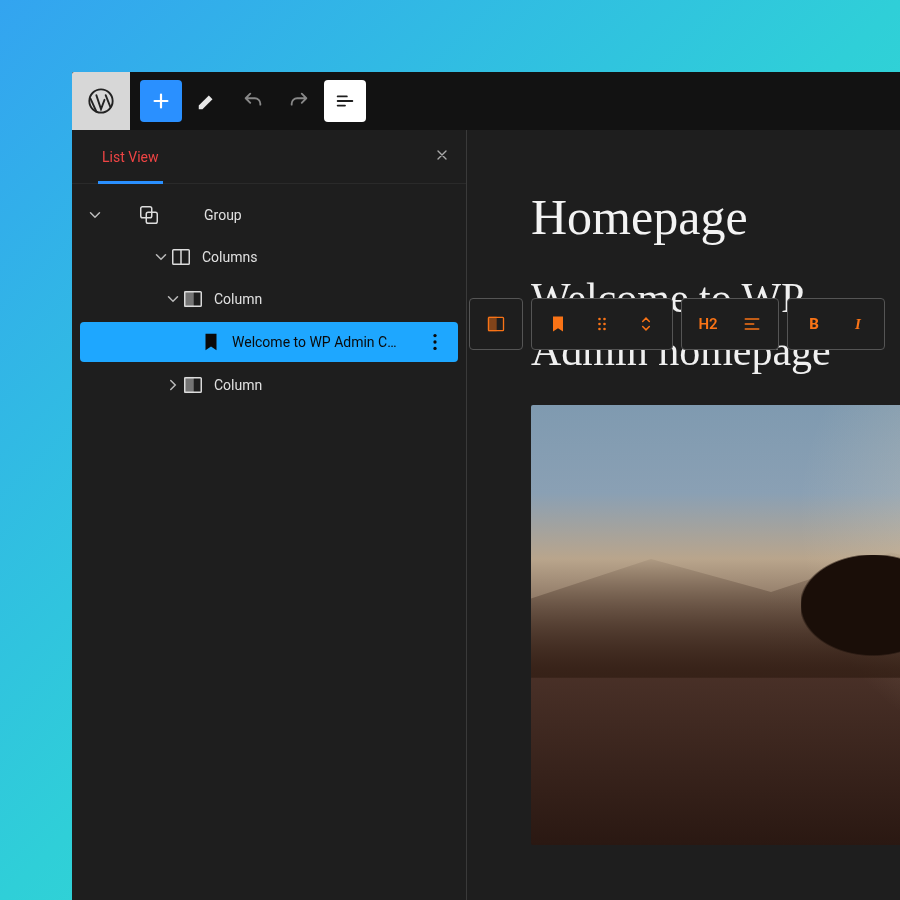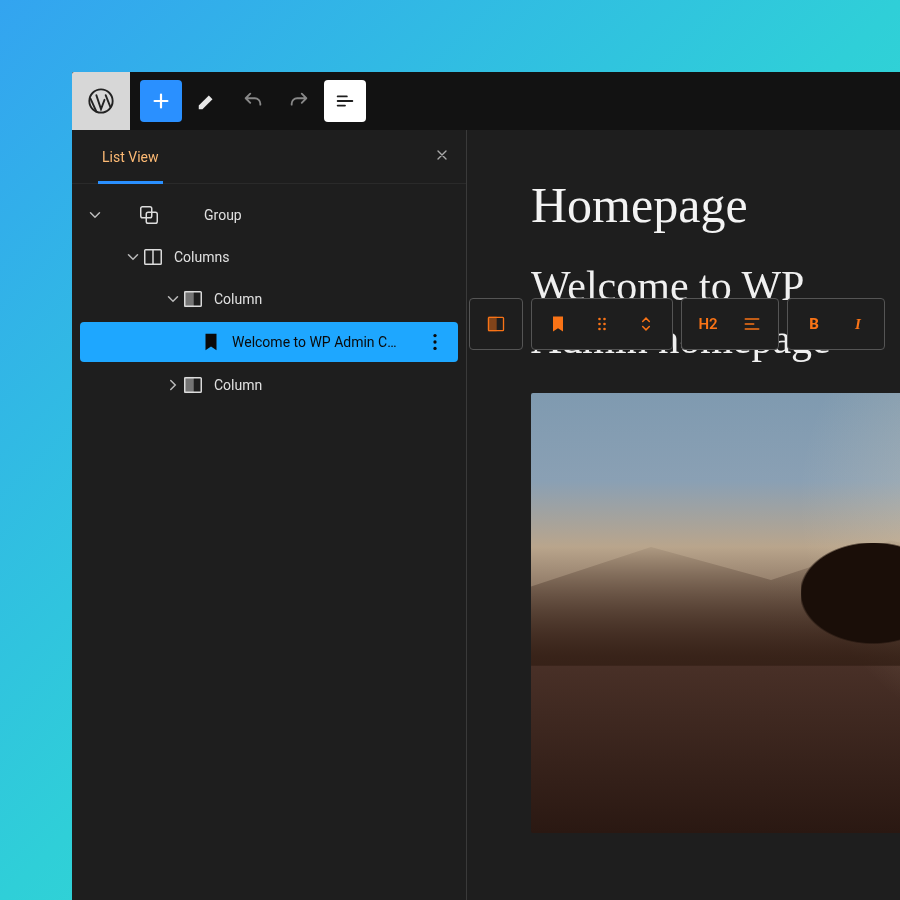--- a/index.html
+++ b/index.html
@@ -22,41 +22,41 @@
   .tb-btn{width:42px;height:42px;display:flex;align-items:center;justify-content:center;border-radius:4px;cursor:pointer;}
   .tb-add{background:#2a90ff;color:#fff;}
   .tb-listview{background:#fff;color:#1e1e1e;}
   .tb-btn svg{width:22px;height:22px;}
   .tb-dim{color:#888;}
   
   .body{flex:1;display:flex;overflow:hidden;}
   .sidebar{width:395px;background:#1e1e1e;border-right:1px solid #3a3a3a;display:flex;flex-direction:column;}
   .tabs{display:flex;align-items:center;height:54px;padding:0 12px;position:relative;border-bottom:1px solid #2a2a2a;}
   .tab{padding:0 18px;height:100%;display:flex;align-items:center;color:#aaa;font-size:14px;cursor:pointer;position:relative;}
-  .tab.active{color:#fdba74;}
+  .tab.active{color:#ef4444;}
   .tab.active::after{content:"";position:absolute;left:14px;right:14px;bottom:-1px;height:3px;background:#2a90ff;}
   .close-panel{position:absolute;right:16px;top:50%;transform:translateY(-50%);color:#aaa;cursor:pointer;}
   .close-panel svg{width:16px;height:16px;}
   
   .tree{padding:10px 0;font-size:14px;}
   .tree-row{display:flex;align-items:center;height:42px;padding-right:12px;cursor:pointer;}
   .tree-row .chev{width:18px;height:18px;display:flex;align-items:center;justify-content:center;color:#bbb;}
   .tree-row .ricon{width:22px;height:22px;display:flex;align-items:center;justify-content:center;color:#ddd;margin-right:10px;}
   .tree-row .label{color:#e0e0e0;white-space:nowrap;overflow:hidden;text-overflow:ellipsis;flex:1;}
   .tree-row.selected{background:#1ea7ff;border-radius:4px;margin:2px 8px;height:40px;}
   .tree-row.selected .label,.tree-row.selected .ricon,.tree-row.selected .kebab{color:#0a0a0a;}
   .tree-row .kebab{width:22px;height:22px;display:flex;align-items:center;justify-content:center;color:#ddd;}
   .lvl0{padding-left:14px;gap:34px;}
-  .lvl1{padding-left:52px;}
+  .lvl1{padding-left:80px;}
   .lvl2{padding-left:92px;}
   .lvl3{padding-left:128px;}
   .tree-row.selected.lvl3{padding-left:120px;}
   
   .canvas{flex:1;background:#1e1e1e;padding:46px 0 0 64px;position:relative;overflow:hidden;}
-  .page-title{font-family:Georgia,"Times New Roman",serif;font-size:50px;color:#f3f3f3;font-weight:400;}
+  .page-title{font-family:Georgia,"Times New Roman",serif;font-size:50px;color:#f3f3f3;font-weight:400;margin-top:12px;}
   .heading{font-family:Georgia,"Times New Roman",serif;font-size:42px;color:#f0f0f0;margin-top:26px;line-height:1.25;max-width:520px;}
   
   .block-toolbar{position:absolute;top:168px;left:2px;display:flex;gap:8px;}
   .bt-group{display:flex;align-items:center;height:52px;border:1px solid #555;border-radius:4px;background:#1e1e1e;padding:0 6px;gap:4px;}
   .bt-btn{min-width:40px;height:40px;display:flex;align-items:center;justify-content:center;color:#f97316;cursor:pointer;font-size:15px;font-weight:600;}
   .bt-btn svg{width:20px;height:20px;}
   
   .hero{margin-top:28px;width:600px;height:440px;border-radius:2px;position:relative;overflow:hidden;
     background:
       radial-gradient(circle at 85% 25%,rgba(255,230,190,.35),transparent 40%),

